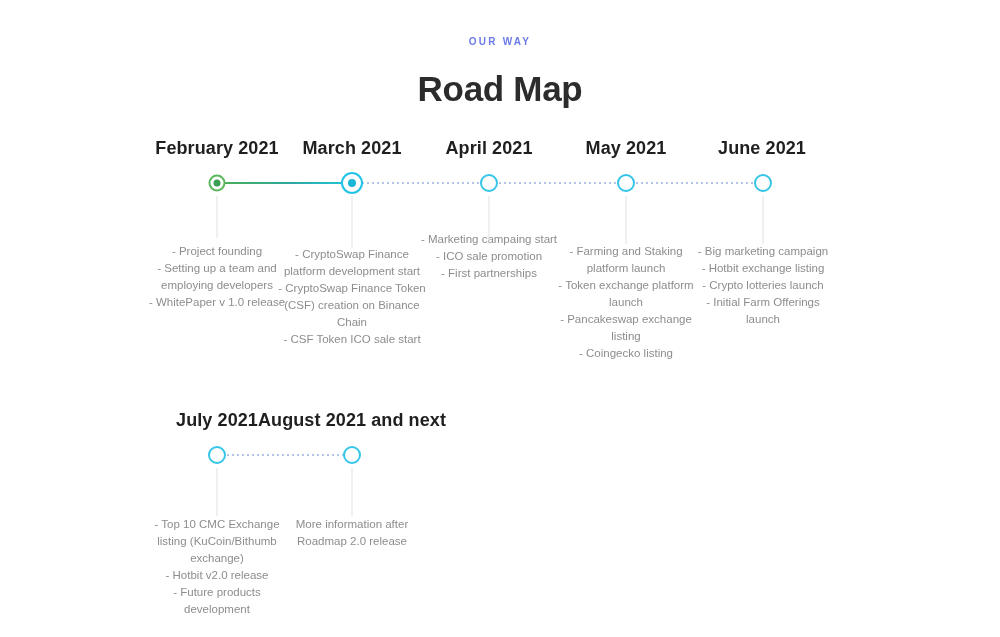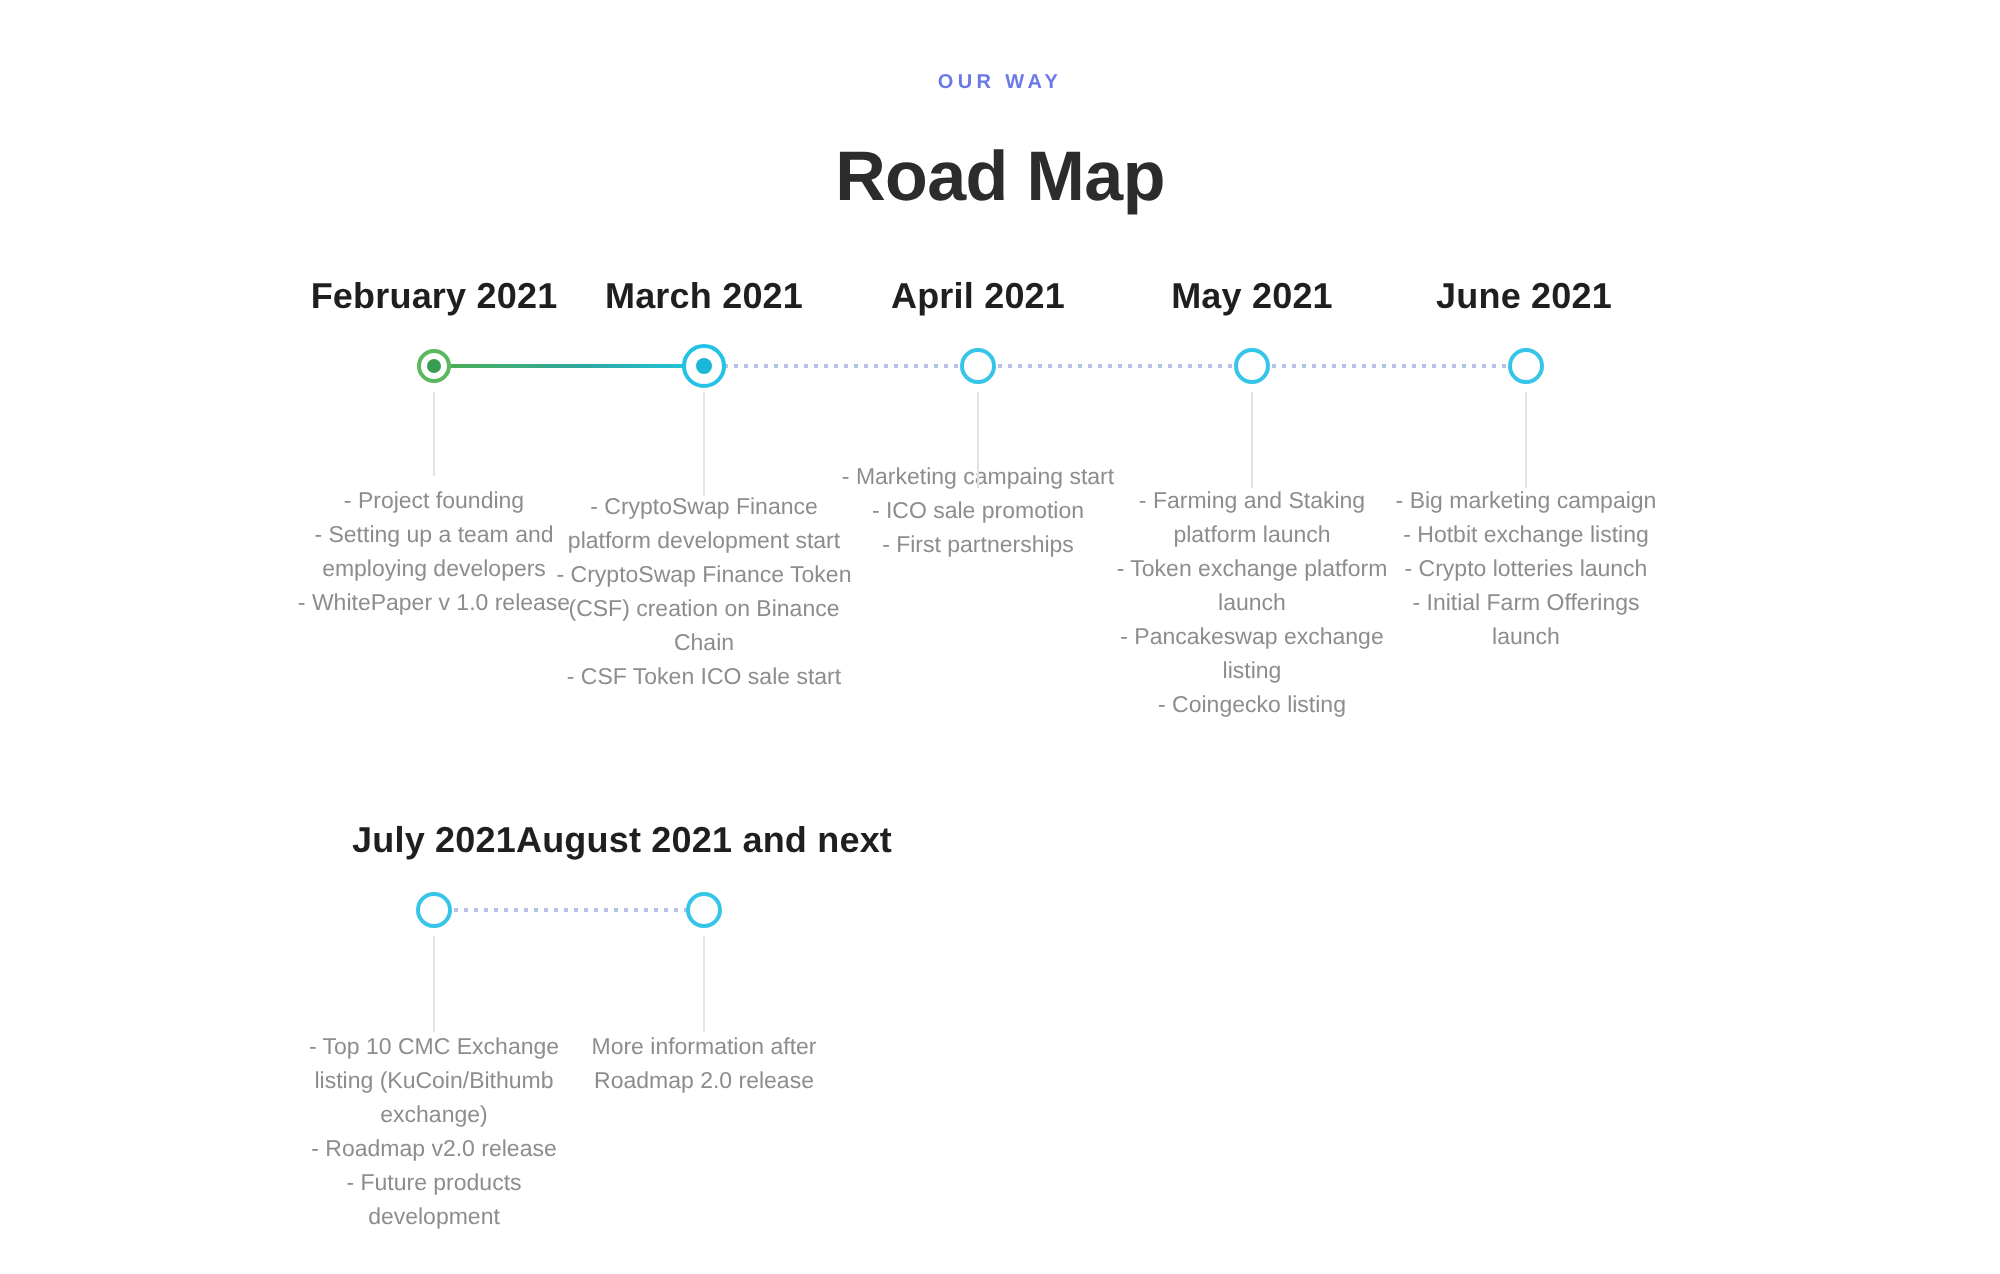--- a/index.html
+++ b/index.html
@@ -207,21 +207,21 @@
   </div>
 <div class="timeline-row" id="row-2">
   <div class="track">
       <div class="seg seg-dotted" style="left: 217px; width: 135px;"></div>
     </div>
 <div class="month-label" style="left: 217px;">July 2021</div>
     <div class="node node-hollow" style="left: 217px;"></div>
     <div class="stem" style="left: 217px; height: 48px;"></div>
     <div class="items" style="left: 217px; top: 106px;">
       <div class="item">- Top 10 CMC Exchange listing (KuCoin/Bithumb exchange)</div>
-      <div class="item">- Roadmap v2.0 release</div>
+      <div class="item">- Hotbit v2.0 release</div>
       <div class="item">- Future products development</div>
     </div>
     <div class="month-label" style="left: 352px;">August 2021 and next</div>
     <div class="node node-hollow" style="left: 352px;"></div>
     <div class="stem" style="left: 352px; height: 48px;"></div>
     <div class="items" style="left: 352px; top: 106px;">
       <div class="item">More information after Roadmap 2.0 release</div>
     </div>
   </div>
 

